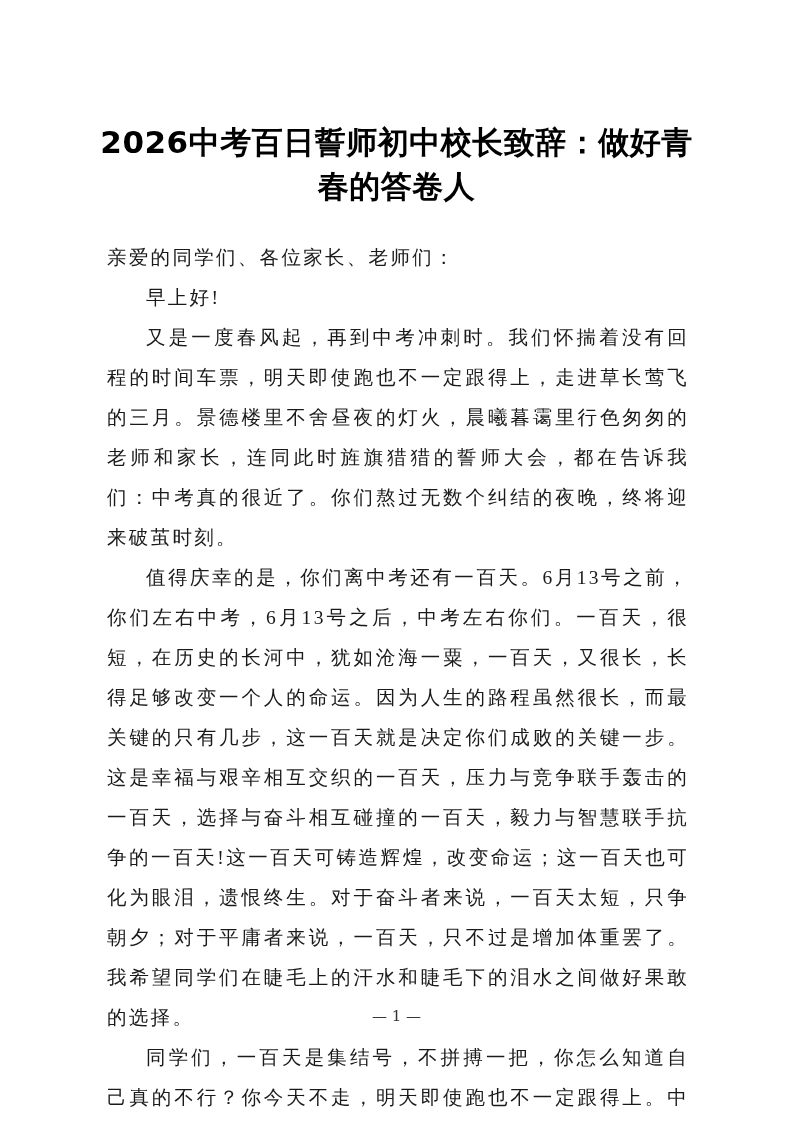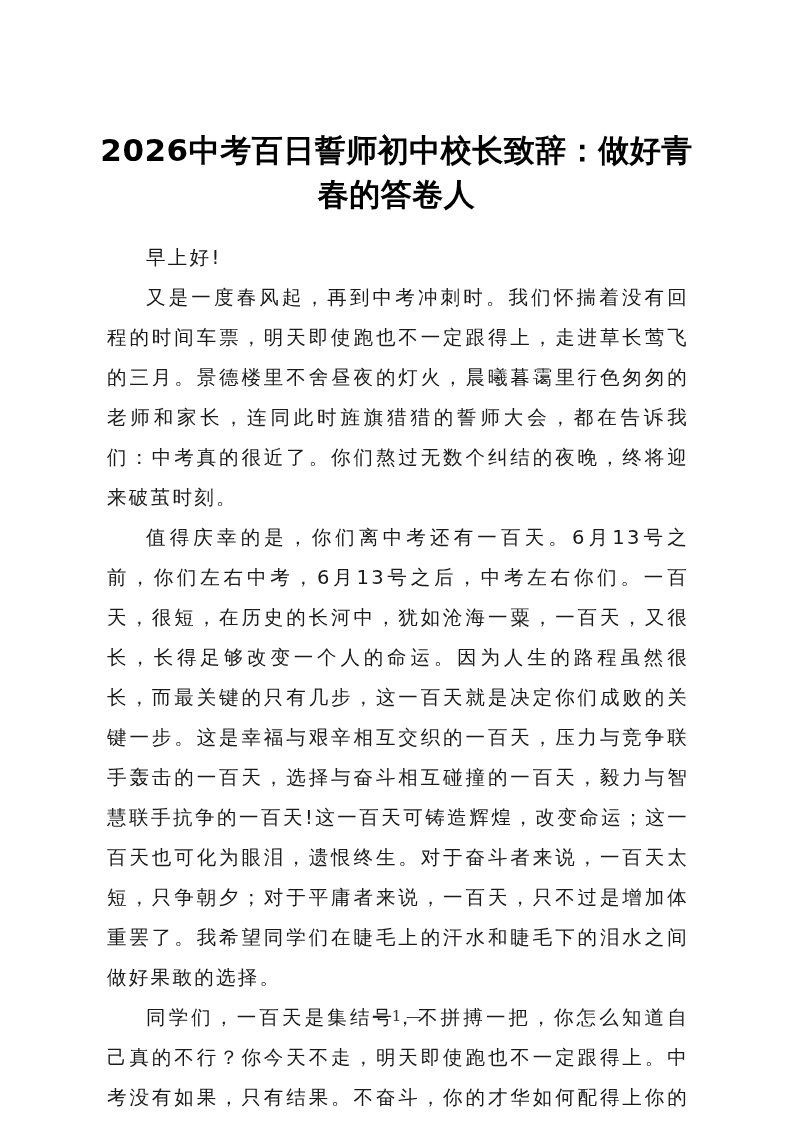--- a/index.html
+++ b/index.html
@@ -1,34 +1,35 @@
 <!DOCTYPE html>
 <html><head>
 <meta charset="utf-8">
 <style>
   html, body { margin:0; padding:0; background:#ffffff; }
   body { width:793px; height:1122px; position:relative; overflow:hidden;
          font-family:"DejaVu Serif","Liberation Serif",serif; color:#111; }
   .page { position:absolute; left:0; top:0; width:793px; height:1122px; background:#fff; }
-  .title { position:absolute; left:100px; top:128px; width:593px; text-align:center;
+  .title { position:absolute; left:100px; top:120px; width:593px; text-align:center;
            font-family:"DejaVu Sans","Liberation Sans",sans-serif; font-weight:bold;
            font-size:31px; line-height:44px; letter-spacing:0.5px; color:#000; }
   .body { position:absolute; left:107px; top:238px; width:582px;
           font-size:19.5px; line-height:40px; letter-spacing:2.3px; text-align:justify;
           font-family:"DejaVu Sans","Liberation Sans",sans-serif; color:#1a1a1a; }
   .body p { margin:0; }
-  .body p.indent { text-indent:2em; }
+  .body p.indent { text-indent:2em;font-family:Liberation Serif, serif; }
   .footer { position:absolute; left:0; width:793px; top:1007px; text-align:center;
             font-size:15px; color:#333; font-family:"DejaVu Serif","Liberation Serif",serif; }
 </style>
 </head>
 <body>
 
 <div class="page">
   <div class="title">2026中考百日誓师初中校长致辞：做好青春的答卷人</div>
   <div class="body">
+    <p>亲爱的同学们、各位家长、老师们：</p>
     <p class="indent">早上好!</p>
     <p class="indent">又是一度春风起，再到中考冲刺时。我们怀揣着没有回程的时间车票，明天即使跑也不一定跟得上，走进草长莺飞的三月。景德楼里不舍昼夜的灯火，晨曦暮霭里行色匆匆的老师和家长，连同此时旌旗猎猎的誓师大会，都在告诉我们：中考真的很近了。你们熬过无数个纠结的夜晚，终将迎来破茧时刻。</p>
     <p class="indent">值得庆幸的是，你们离中考还有一百天。6月13号之前，你们左右中考，6月13号之后，中考左右你们。一百天，很短，在历史的长河中，犹如沧海一粟，一百天，又很长，长得足够改变一个人的命运。因为人生的路程虽然很长，而最关键的只有几步，这一百天就是决定你们成败的关键一步。这是幸福与艰辛相互交织的一百天，压力与竞争联手轰击的一百天，选择与奋斗相互碰撞的一百天，毅力与智慧联手抗争的一百天!这一百天可铸造辉煌，改变命运；这一百天也可化为眼泪，遗恨终生。对于奋斗者来说，一百天太短，只争朝夕；对于平庸者来说，一百天，只不过是增加体重罢了。我希望同学们在睫毛上的汗水和睫毛下的泪水之间做好果敢的选择。</p>
     <p class="indent">同学们，一百天是集结号，不拼搏一把，你怎么知道自己真的不行？你今天不走，明天即使跑也不一定跟得上。中考没有如果，只有结果。不奋斗，你的才华如何配得上你的任性；</p>
   </div>
   <div class="footer">— 1 —</div>
 </div>
 
 </body></html>

